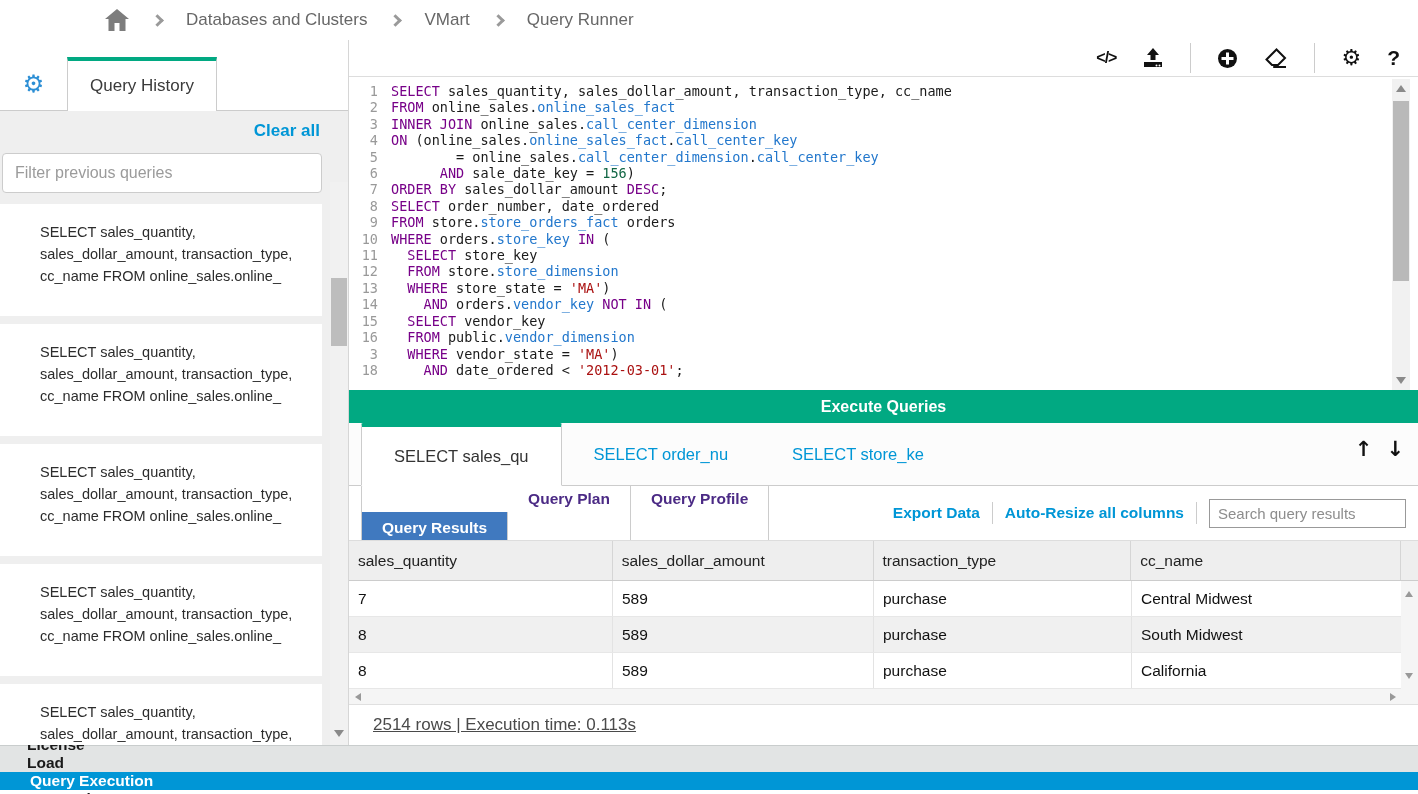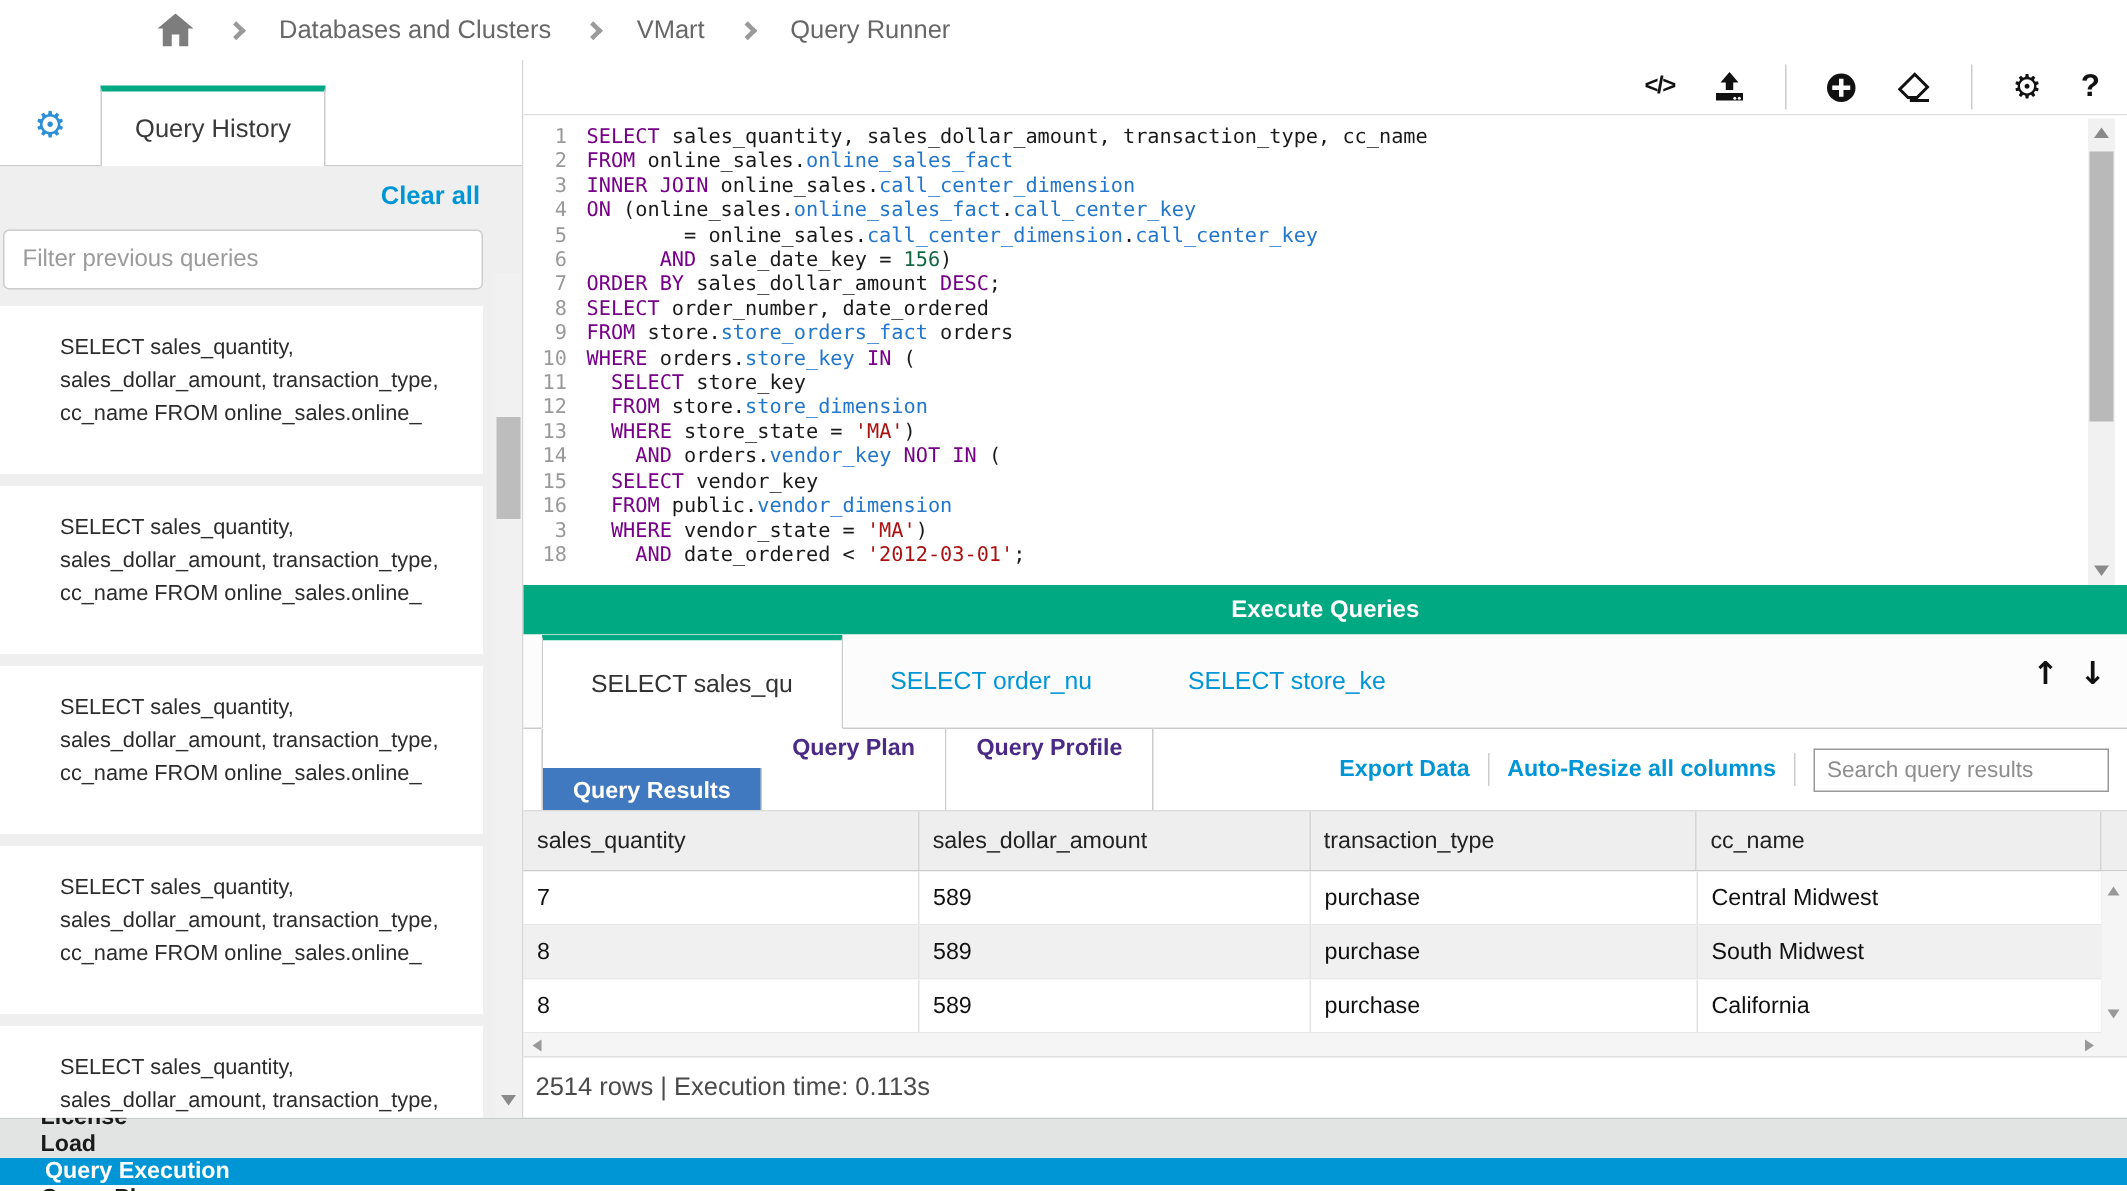--- a/index.html
+++ b/index.html
@@ -110,22 +110,22 @@
   .tvs-up { position:absolute; top:10px; left:4px; width:0; height:0;
     border-left:4px solid transparent; border-right:4px solid transparent; border-bottom:6px solid #999; }
   .tvs-down { position:absolute; bottom:10px; left:4px; width:0; height:0;
     border-left:4px solid transparent; border-right:4px solid transparent; border-top:6px solid #999; }
   .tbl-hscroll { height:16px; background:#f5f5f5; position:relative; border-bottom:1px solid #e0e0e0; }
   .ths-left { position:absolute; left:6px; top:4px; width:0; height:0;
     border-top:4px solid transparent; border-bottom:4px solid transparent; border-right:6px solid #999; }
   .ths-right { position:absolute; right:22px; top:4px; width:0; height:0;
     border-top:4px solid transparent; border-bottom:4px solid transparent; border-left:6px solid #999; }
 
-  .status-bar { height:40px; display:flex; align-items:center; padding-left:8px;
-    font-size:17px; color:#4a4a4a; background:#fff; }
+  .status-bar { height:40px; display:flex; align-items:center; padding-left:24px;
+    font-size:17px; color:#4a4a4a; background:#fff;text-decoration:underline; }
 
   
   .footer { height:35px; background:#e2e4e4; border-top:1px solid #c9cdcd; display:flex;
     align-items:stretch; justify-content:center;flex-direction:column; }
   .f-item { display:flex; align-items:center; padding:0 27px; font-size:15.5px; font-weight:bold;
     color:#1a1a1a; cursor:pointer; }
   .f-item.active { background:#0096d6; color:#fff; padding:0 30px; }
 </style>
 </head>
 <body>

